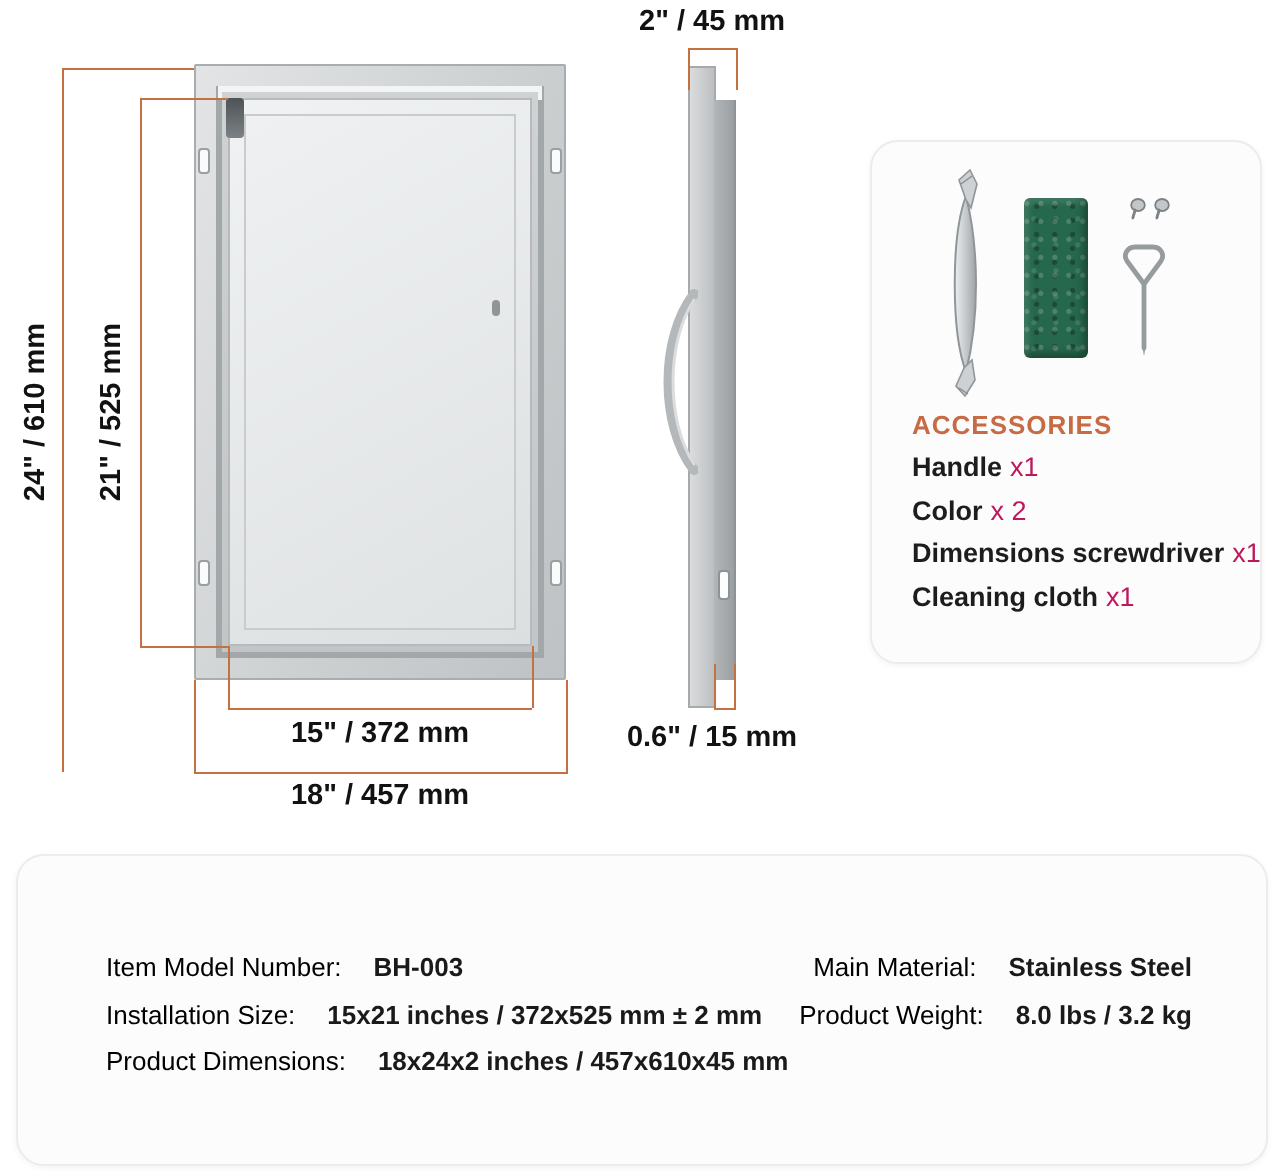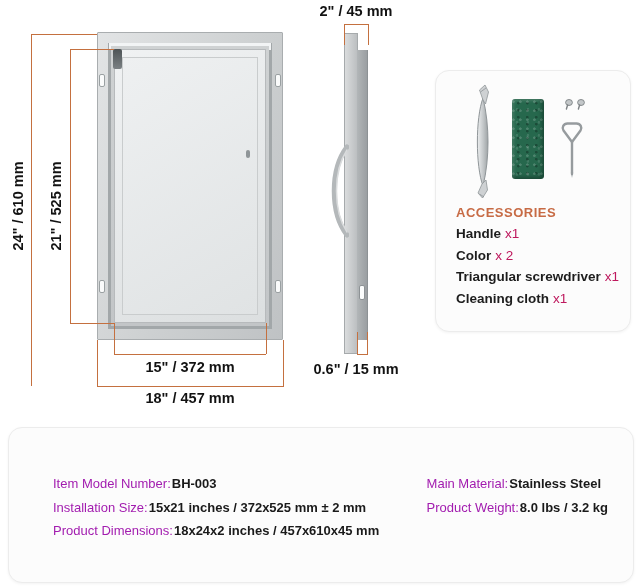--- a/index.html
+++ b/index.html
@@ -48,24 +48,24 @@
   .pad{left:76px;top:28px;width:32px;height:80px;background-color:#26684d;border-radius:3px;
        background-image:radial-gradient(circle at 20% 30%,rgba(255,255,255,.18) 1px,transparent 1.6px),
                         radial-gradient(circle at 70% 60%,rgba(0,0,0,.28) 1px,transparent 1.6px),
                         radial-gradient(circle at 45% 80%,rgba(255,255,255,.12) 1px,transparent 1.6px);
        background-size:7px 9px,9px 7px,11px 13px;
        box-shadow:inset -2px -2px 4px rgba(0,0,0,.35),inset 2px 2px 3px rgba(255,255,255,.15);}
 
   
   #spec-panel{left:8px;top:427px;width:624px;height:154px;}
   .spec-col-left{position:absolute;left:44px;top:44px;}
-  .spec-col-right{position:absolute;right:25px;top:44px;}
+  .spec-col-right{position:absolute;right:37px;top:44px;text-align:right;}
   .spec-row{line-height:23.5px;font-size:13px;white-space:nowrap;}
-  .spec-label{color:#a21caf;}
-  .spec-value{color:#1a1a1a;font-weight:bold;margin-left:1px;}
+  .spec-label{color:#000000;}
+  .spec-value{color:#1a1a1a;font-weight:bold;margin-left:16px;}
 </style>
 </head>
 <body>
 
 <div id="stage">
 
   <div class="door-front">
     <div class="f-outer"></div>
     <div class="f-reveal"></div>
     <div class="top-strip"></div>
@@ -151,21 +151,21 @@
     <div class="panel-title" style="left:20px;top:134px;">ACCESSORIES</div>
 
     <div class="acc-list">
       <div class="acc-row">
         <span class="acc-name">Handle</span><span class="acc-qty">x1</span>
       </div>
       <div class="acc-row">
         <span class="acc-name">Color</span><span class="acc-qty">x 2</span>
       </div>
       <div class="acc-row">
-        <span class="acc-name">Triangular screwdriver</span><span class="acc-qty">x1</span>
+        <span class="acc-name">Dimensions screwdriver</span><span class="acc-qty">x1</span>
       </div>
       <div class="acc-row">
         <span class="acc-name">Cleaning cloth</span><span class="acc-qty">x1</span>
       </div>
     </div>
   </div>
 
   <div id="spec-panel" class="panel">
 
     <div class="spec-col-left">

